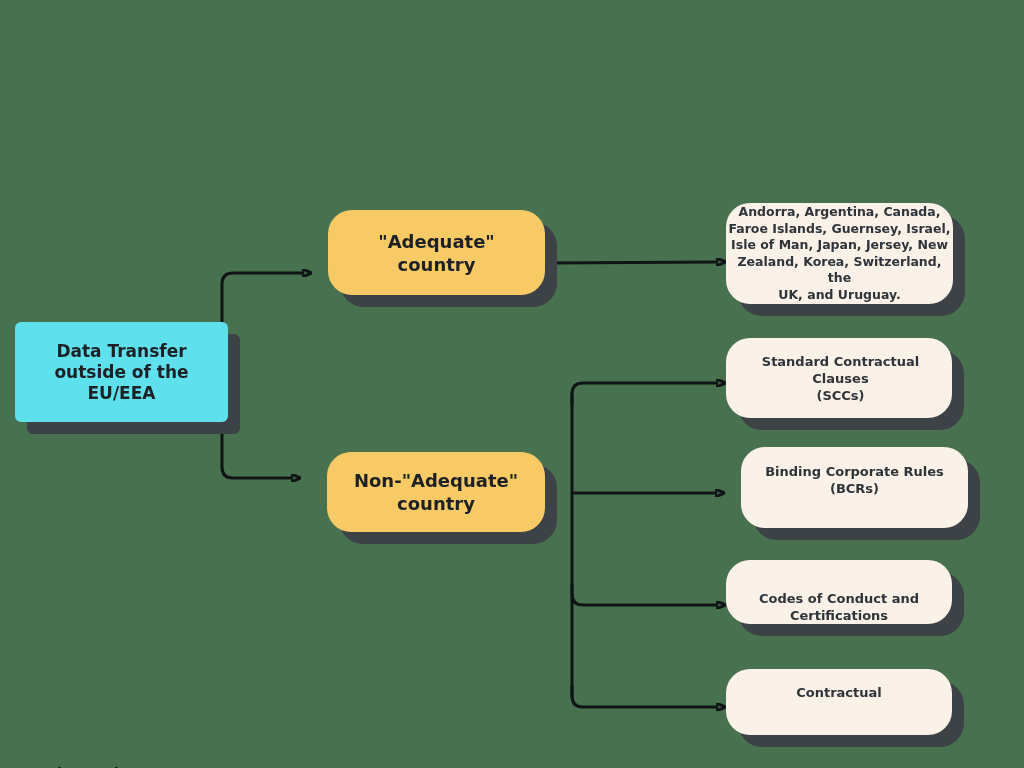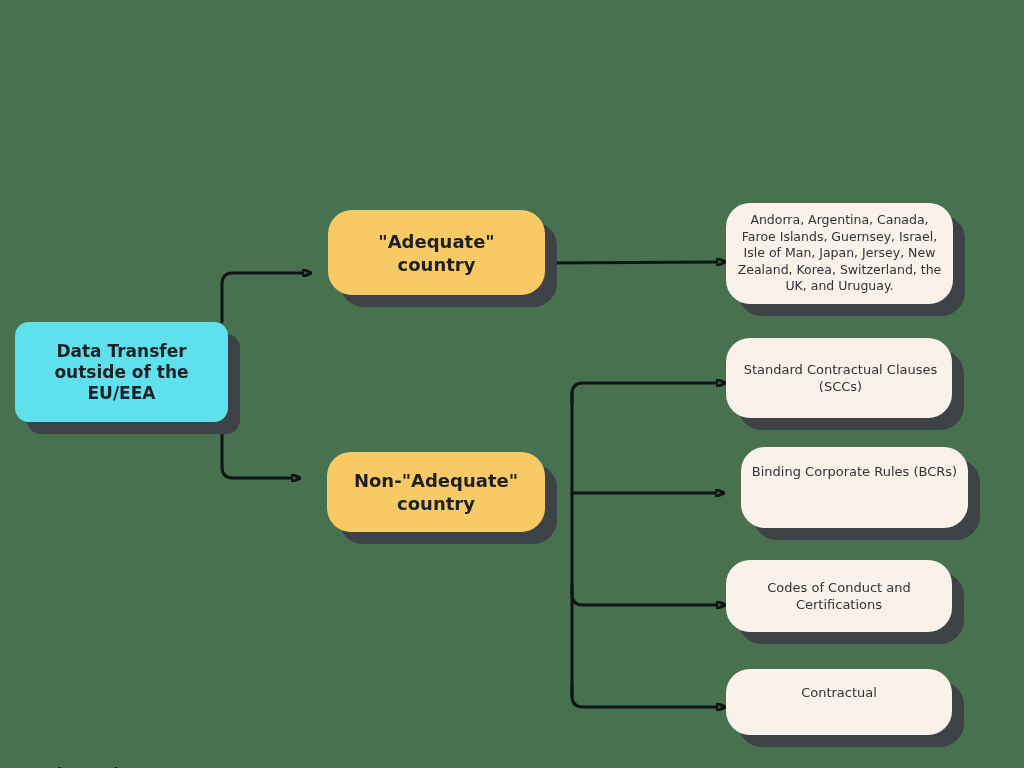--- a/index.html
+++ b/index.html
@@ -34,21 +34,21 @@
     align-items: center;
     justify-content: center;
     text-align: center;
     white-space: pre-line;
     box-sizing: border-box;
     box-shadow: 12px 12px 0 0 var(--shadow, #3C4246);
   }
   .node-root {
     left: 15px; top: 322px;
     width: 213px; height: 100px;
-    border-radius: 14px;
+    border-radius: 6px;
     background: var(--root-box, #5FE1ED);
     color: var(--title-text, #1D2125);
     font-size: 17px;
     line-height: 21px;
     font-weight: bold;
   }
   .node-branch {
     border-radius: 24px;
     background: var(--branch-box, #F8CA66);
     color: var(--title-text, #1D2125);
@@ -63,21 +63,21 @@
   .node-branch.non-adequate {
     left: 327px; top: 452px;
     width: 218px; height: 80px;
   }
   .node-leaf {
     border-radius: 24px;
     background: var(--leaf-box, #FAF1E8);
     color: var(--body-text, #2F343A);
     font-size: 13px;
     line-height: 17px;
-    font-weight: normal;
+    font-weight: bold;
     padding: 0 4px;
   }
   .node-leaf.countries {
     left: 726px; top: 203px;
     width: 227px; height: 101px;
     font-size: 12.5px;
     line-height: 16.5px;
     padding: 0 2px;
   }
   .node-leaf.scc {
@@ -86,21 +86,21 @@
   }
   .node-leaf.bcr {
     left: 725px; top: 447px;
     width: 227px; height: 81px;
     align-items: flex-start;
     padding-top: 16px;
     margin-left: 16px;
   }
   .node-leaf.codes {
     left: 726px; top: 560px;
-    width: 226px; height: 72px;
+    width: 226px; height: 64px; align-items: flex-end;
   }
   .node-leaf.derogations {
     left: 726px; top: 669px;
     width: 226px; height: 66px;
     align-items: flex-start;
     padding-top: 15px;
   }
   .logo {
     position: absolute;
     left: 57px; top: 726px;

